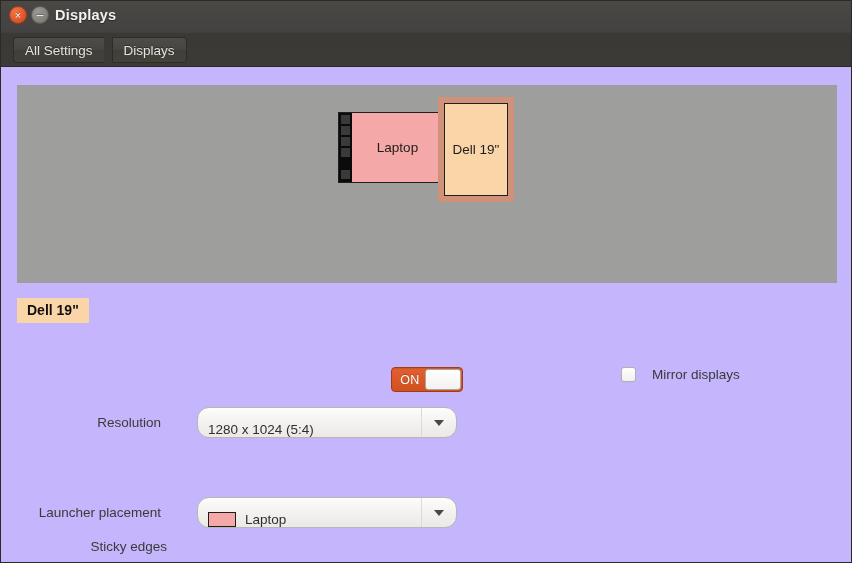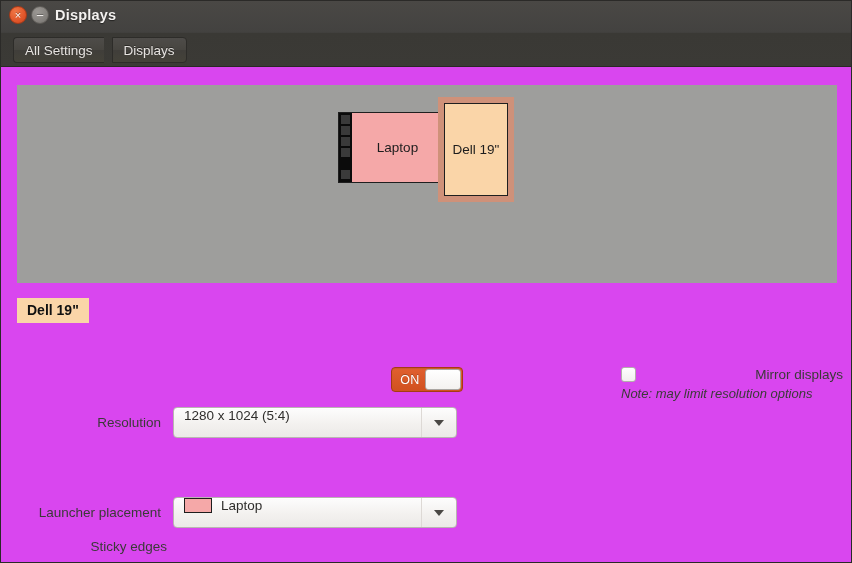--- a/index.html
+++ b/index.html
@@ -101,21 +101,21 @@
     border-right: none;
   }
   .tabbtn.last {
     border-radius: 0 4px 4px 0;
   }
 
   
   .content {
     position: relative;
     height: 495px;
-    background: #d946ef;
+    background: #c4b5fd;
   }
 
   
   .preview-stage {
     position: absolute;
     left: 16px;
     top: 18px;
     width: 820px;
     height: 198px;
     background: #9e9e9c;
@@ -279,26 +279,27 @@
     line-height: 31px;
     white-space: nowrap;
     font-size: 13.5px;
     color: #3b3a38;
   }
   .combo {
     position: absolute;
     inset: 0;
     box-sizing: border-box;
     border: 1px solid #b9b5b1;
-    border-radius: 4px;
+    border-radius: 12px;
     background: linear-gradient(to bottom, #fdfdfd 0%, #f3f1ef 55%, #ebe9e7 100%);
     display: flex;
-    align-items: flex-start;
+    align-items: flex-end;
     cursor: pointer;
     box-shadow: 0 1px 0 rgba(255,255,255,0.8) inset;
+    margin-left: 24px;
   }
   .combo .combo-text {
     flex: 1;
     padding-left: 10px;
     font-size: 13.5px;
     color: #2f2e2c;
     display: flex;
     align-items: center;
     gap: 9px;
     white-space: nowrap;
@@ -346,23 +347,22 @@
   
   .mirror-block {
     position: absolute;
     left: 620px;
     top: 300px;
     width: 222px;
   }
   .mirror-row {
     display: flex;
     align-items: center;
-    gap: 4px;
+    gap: 16px;
     cursor: pointer;
-    justify-content: space-between;
   }
   .checkbox {
     width: 15px;
     height: 15px;
     border-radius: 3px;
     border: 1px solid #b3afab;
     background: linear-gradient(to bottom, #ffffff 0%, #f2f0ee 100%);
     box-sizing: border-box;
     flex: none;
   }
@@ -457,17 +457,16 @@
     <div class="switch off" id="sticky-edges-switch">
       <div class="track-label">OFF</div>
       <div class="knob"></div>
     </div>
 
     <div class="mirror-block">
       <div class="mirror-row">
         <div class="checkbox"></div>
         <div class="mirror-label">Mirror displays</div>
       </div>
-      <div class="mirror-note">Note: may limit resolution options</div>
     </div>
 
   </div>
 </div>
 
 </body></html>

